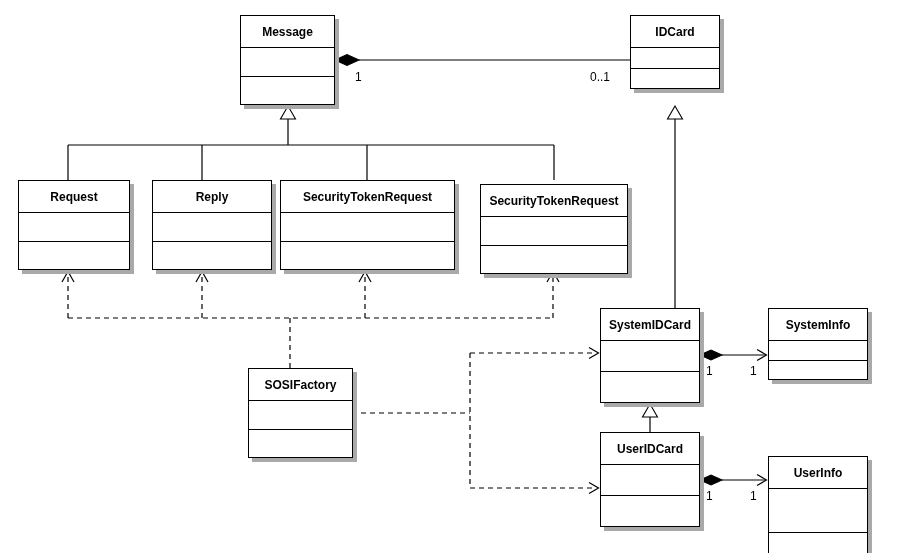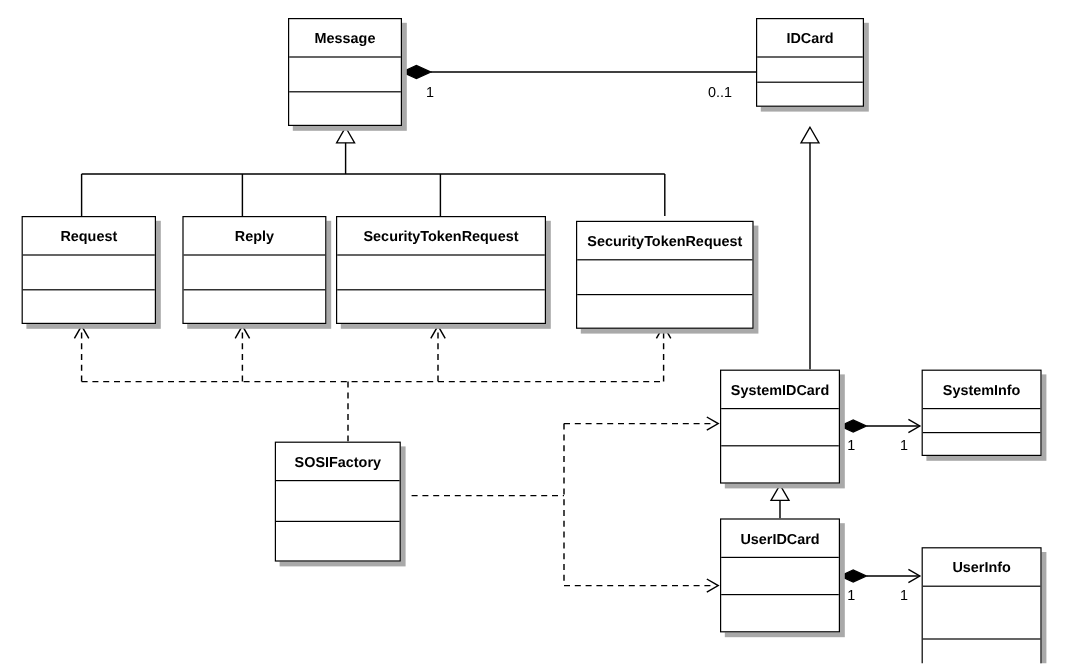--- a/index.html
+++ b/index.html
@@ -156,21 +156,21 @@
     <div class="compartment"></div>
     <div class="compartment"></div>
   </div>
 
   <div class="uml-class" style="left:480px;top:184px;width:148px;height:90px">
     <div class="title">SecurityTokenRequest</div>
     <div class="compartment"></div>
     <div class="compartment"></div>
   </div>
 
-  <div class="uml-class" style="left:229px;top:368px;width:105px;height:100px">
+  <div class="uml-class" style="left:248px;top:368px;width:105px;height:90px">
     <div class="title">SOSIFactory</div>
     <div class="compartment"></div>
     <div class="compartment"></div>
   </div>
 
   <div class="uml-class" style="left:600px;top:308px;width:100px;height:95px">
     <div class="title">SystemIDCard</div>
     <div class="compartment"></div>
     <div class="compartment"></div>
   </div>

